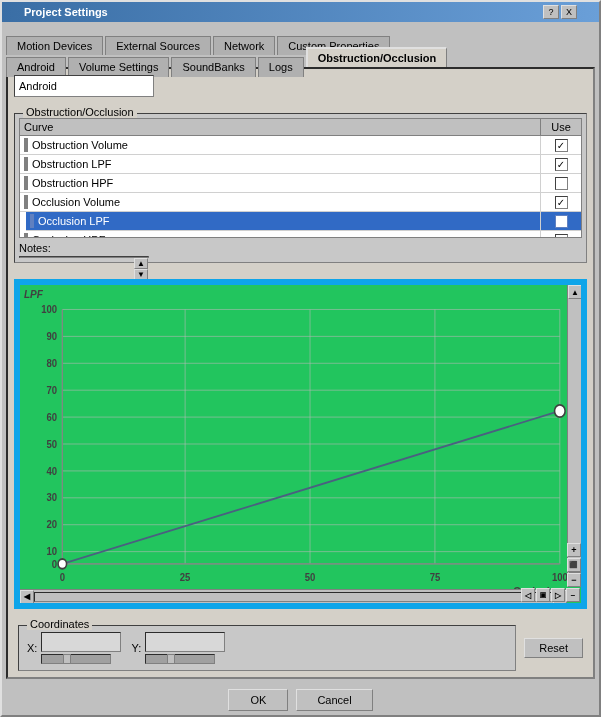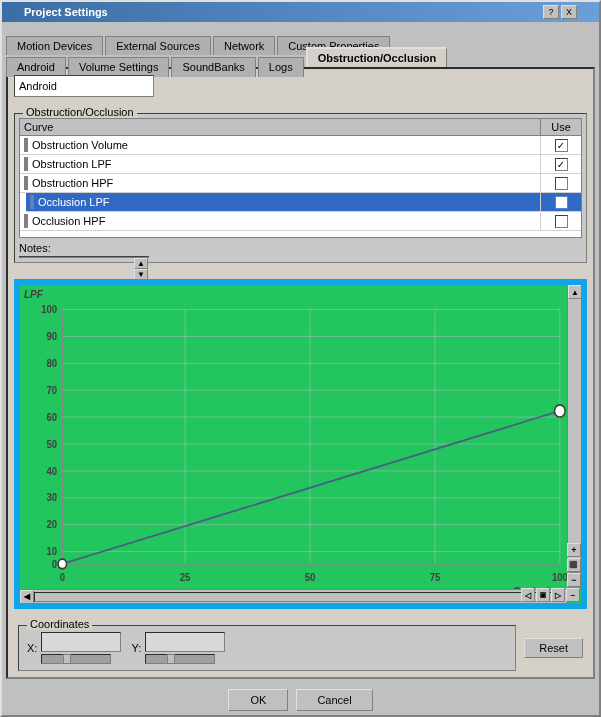--- a/index.html
+++ b/index.html
@@ -485,20 +485,29 @@
               <div class="checkbox checked"></div>
             </div>
           </div>
           <div class="curve-row">
             <div class="cell-curve">
               <div class="stripe"></div>
               <span>Obstruction HPF</span>
             </div>
             <div class="cell-use">
               <div class="checkbox"></div>
+            </div>
+          </div>
+          <div class="curve-row">
+            <div class="cell-curve">
+              <div class="stripe"></div>
+              <span>Occlusion Volume</span>
+            </div>
+            <div class="cell-use">
+              <div class="checkbox checked"></div>
             </div>
           </div>
           <div class="curve-row selected">
             <div class="cell-curve">
               <div class="stripe" style="background:#6080c0;"></div>
               <span>Occlusion LPF</span>
             </div>
             <div class="cell-use">
               <div class="checkbox checked" style="border-color:#6080c0;"></div>
             </div>

